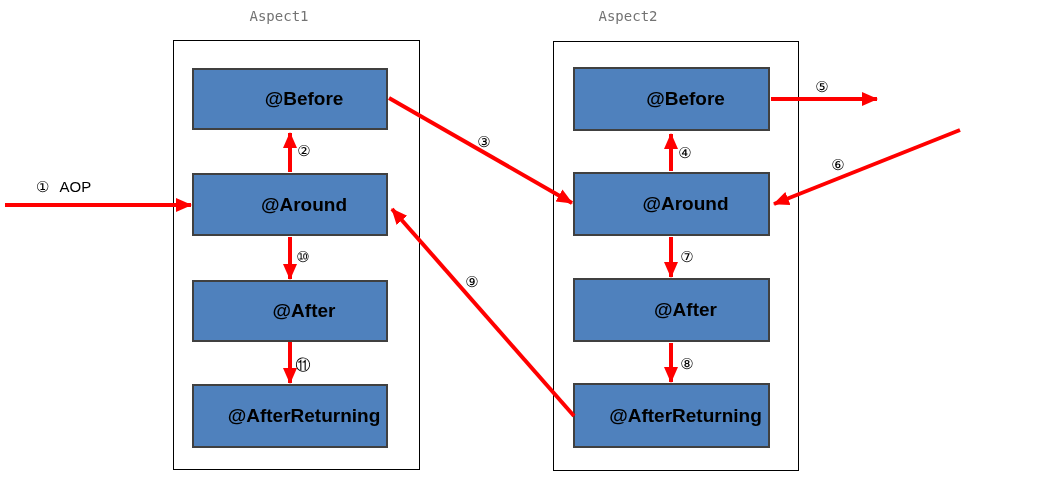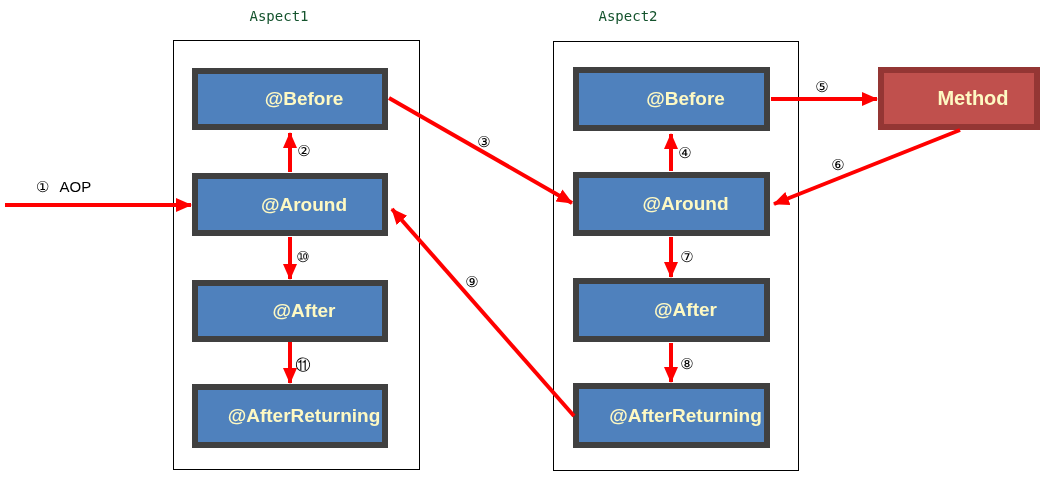--- a/index.html
+++ b/index.html
@@ -19,32 +19,32 @@
   }
   #container-aspect1 { left: 173px; top: 40px;  width: 247px; height: 430px; }
   #container-aspect2 { left: 553px; top: 41px;  width: 246px; height: 430px; }
 
   .aspect-title {
     position: absolute;
     top: 8px;
     transform: translateX(-50%);
     font-family: "DejaVu Sans Mono", monospace;
     font-size: 14px;
-    color: #14532d;
+    color: #737373;
     white-space: nowrap;
   }
   #title-aspect1 { left: 279px; }
   #title-aspect2 { left: 628px; }
 
   .node {
     position: absolute;
     box-sizing: border-box;
     background: #4f81bd;
-    border: 6px solid #404040;
-    color: #fef9c3;
+    border: 2px solid #404040;
+    color: #000000;
     font-size: 19px;
     font-weight: 600;
     display: flex;
     align-items: center;
     justify-content: center;
     white-space: nowrap;
     padding-left: 28px;
   }
   .node.method {
     background: #c0504d;
@@ -111,21 +111,20 @@
   <div class="node" id="node-a1-before">@Before</div>
   <div class="node" id="node-a1-around">@Around</div>
   <div class="node" id="node-a1-after">@After</div>
   <div class="node" id="node-a1-afterreturning">@AfterReturning</div>
 
   <div class="node" id="node-a2-before">@Before</div>
   <div class="node" id="node-a2-around">@Around</div>
   <div class="node" id="node-a2-after">@After</div>
   <div class="node" id="node-a2-afterreturning">@AfterReturning</div>
 
-  <div class="node method" id="node-method">Method</div>
 
   <svg class="arrows-layer" viewBox="0 0 1047 479" xmlns="http://www.w3.org/2000/svg">
     <defs>
       <marker id="arrowhead" markerUnits="userSpaceOnUse" markerWidth="18" markerHeight="16" refX="15" refY="7" orient="auto">
         <path d="M0,0 L16,7 L0,14 Z" fill="#ff0000"></path>
       </marker>
     </defs>
     <line x1="5" y1="205" x2="191" y2="205" stroke="#ff0000" stroke-width="4" marker-end="url(#arrowhead)"></line>
     <line x1="290" y1="172" x2="290" y2="133" stroke="#ff0000" stroke-width="4" marker-end="url(#arrowhead)"></line>
     <line x1="389" y1="98" x2="572" y2="203" stroke="#ff0000" stroke-width="4" marker-end="url(#arrowhead)"></line>

